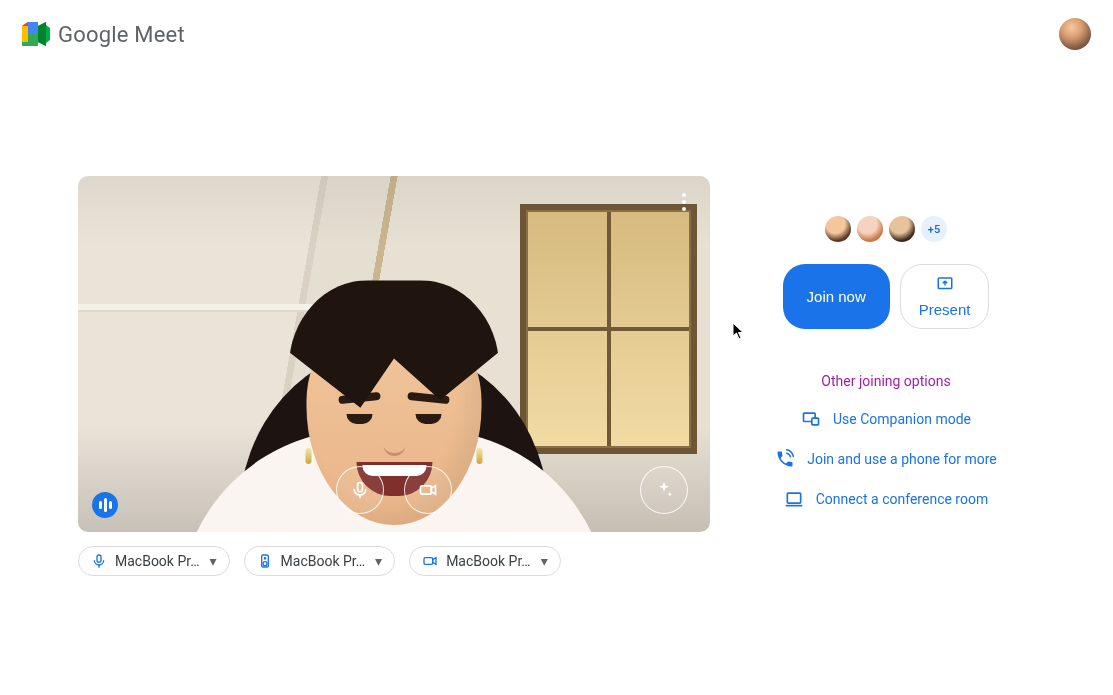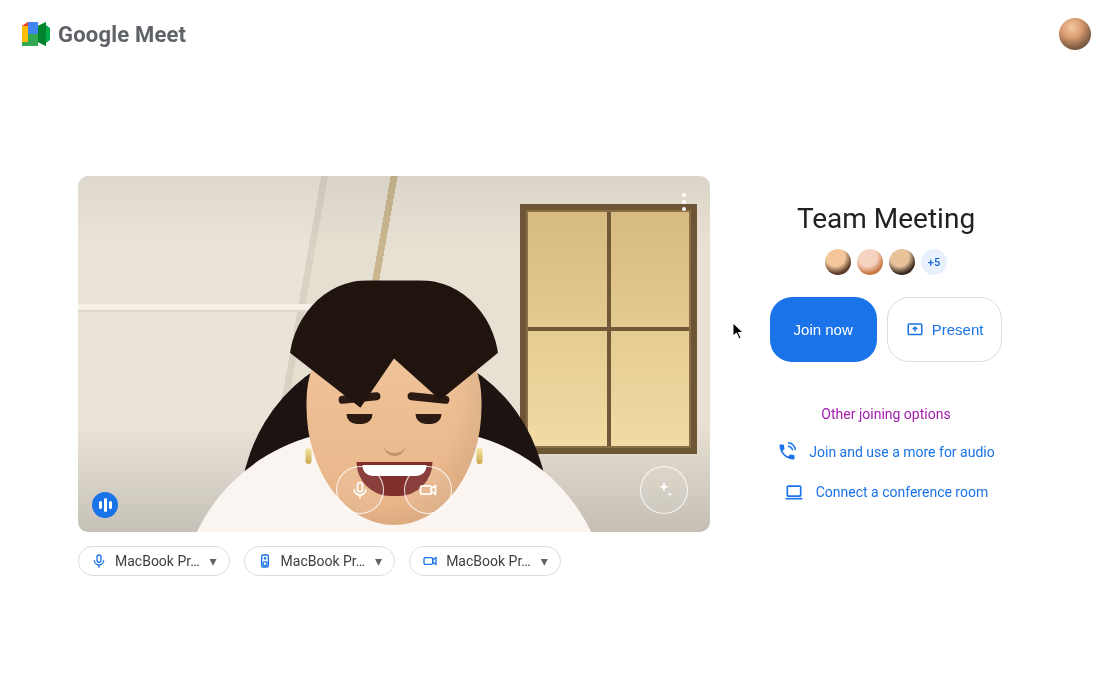--- a/index.html
+++ b/index.html
@@ -18,21 +18,20 @@
     display: flex;
     align-items: center;
     justify-content: space-between;
     padding: 12px 22px 0 22px;
     height: 56px;
   }
   .brand {
     display: flex;
     align-items: center;
     gap: 8px;
-    font-weight: bold;
   }
   .brand-text {
     font-size: 22px;
     color: #5f6368;
     letter-spacing: 0.2px;
   }
   .meet-logo {
     width: 28px;
     height: 24px;
     position: relative;
@@ -215,21 +214,21 @@
   }
   .participants-line{ margin-top:12px; font-size:14px; color:#3c4043; text-align:center;}
   .cta-row{ display:flex; gap:10px; margin-top:22px;}
   .btn-primary{
     background:#1a73e8;color:#ffffff;border:none;border-radius:22px;
     padding:24px 24px;font-size:15px;cursor:pointer;text-align:right;
   }
   .btn-outline{
     background:#fff;color:#1a73e8;border:1px solid #dadce0;border-radius:22px;
     padding:10px 18px;font-size:15px;cursor:pointer;
-    display:flex;align-items:center;gap:8px;
+    display:flex;align-items:center;gap:8px;flex-direction:column;
   }
 
   .other-heading{ margin-top:44px; font-size:14px; color:#a21caf;}
   .option-link{
     display:flex;align-items:center;gap:12px;
     color:#1a73e8;font-size:14px;margin-top:20px;cursor:pointer;
   }
   .option-link svg{flex-shrink:0;}
 
   
@@ -355,21 +354,20 @@
           <rect x="3" y="7" width="13" height="10" rx="2"></rect>
             <path d="M16 10l5-3v10l-5-3z"></path>
         </svg>
         <span>MacBook Pr…</span>
         <span class="chev">▾</span>
       </div>
     </div>
   </div>
 
   <div class="right-panel">
-    <div class="meeting-title">Team Meeting</div>
 
     <div class="avatars-row">
       <div class="av av1"></div>
       <div class="av av2"></div>
       <div class="av av3"></div>
       <div class="av-more">+5</div>
     </div>
 
 
     <div class="cta-row">
@@ -378,28 +376,35 @@
         <svg width="18" height="18" viewBox="0 0 24 24" fill="none" stroke="#1a73e8" stroke-width="2">
           <rect x="3" y="4" width="18" height="14" rx="1"></rect>
             <path d="M12 14V8m0 0l-3 3m3-3l3 3"></path>
         </svg>
         <span>Present</span>
       </button>
     </div>
 
     <div class="other-heading">Other joining options</div>
 
+    <div class="option-link">
+      <svg width="20" height="20" viewBox="0 0 24 24" fill="none" stroke="#1a73e8" stroke-width="2">
+        <rect x="3" y="5" width="14" height="10" rx="1"></rect>
+          <rect x="13" y="11" width="8" height="8" rx="1" fill="#fff"></rect>
+      </svg>
+      <span>Use Companion mode</span>
+    </div>
 
     <div class="option-link">
       <svg width="20" height="20" viewBox="0 0 24 24" fill="#1a73e8">
         <path d="M6.6 10.8c1.4 2.8 3.8 5.2 6.6 6.6l2.2-2.2c.3-.3.7-.4 1-.2 1.1.4 2.3.6 3.6.6.6 0 1 .4 1 1V20c0 .6-.4 1-1 1C10.6 21 3 13.4 3 4c0-.6.4-1 1-1h3.4c.6 0 1 .4 1 1 0 1.3.2 2.5.6 3.6.1.3 0 .7-.2 1l-2.2 2.2z"></path>
         <path d="M15 3l2 2m0-2l4 4m0-4l2 2" stroke="#1a73e8" stroke-width="2" fill="none" opacity="0"></path>
         <path d="M14 5c1 .2 2 .7 2.8 1.5S18.3 8.3 18.5 9.3M14 1c2 .3 3.9 1.2 5.3 2.7S21.7 7 22 9" stroke="#1a73e8" stroke-width="1.8" fill="none" stroke-linecap="round"></path>
       </svg>
-      <span>Join and use a more for audio</span>
+      <span>Join and use a phone for more</span>
     </div>
 
     <div class="option-link">
       <svg width="20" height="20" viewBox="0 0 24 24" fill="none" stroke="#1a73e8" stroke-width="2">
         <rect x="4" y="5" width="16" height="12" rx="1"></rect>
           <line x1="2" y1="20" x2="22" y2="20"></line>
       </svg>
       <span>Connect a conference room</span>
     </div>
   </div>

